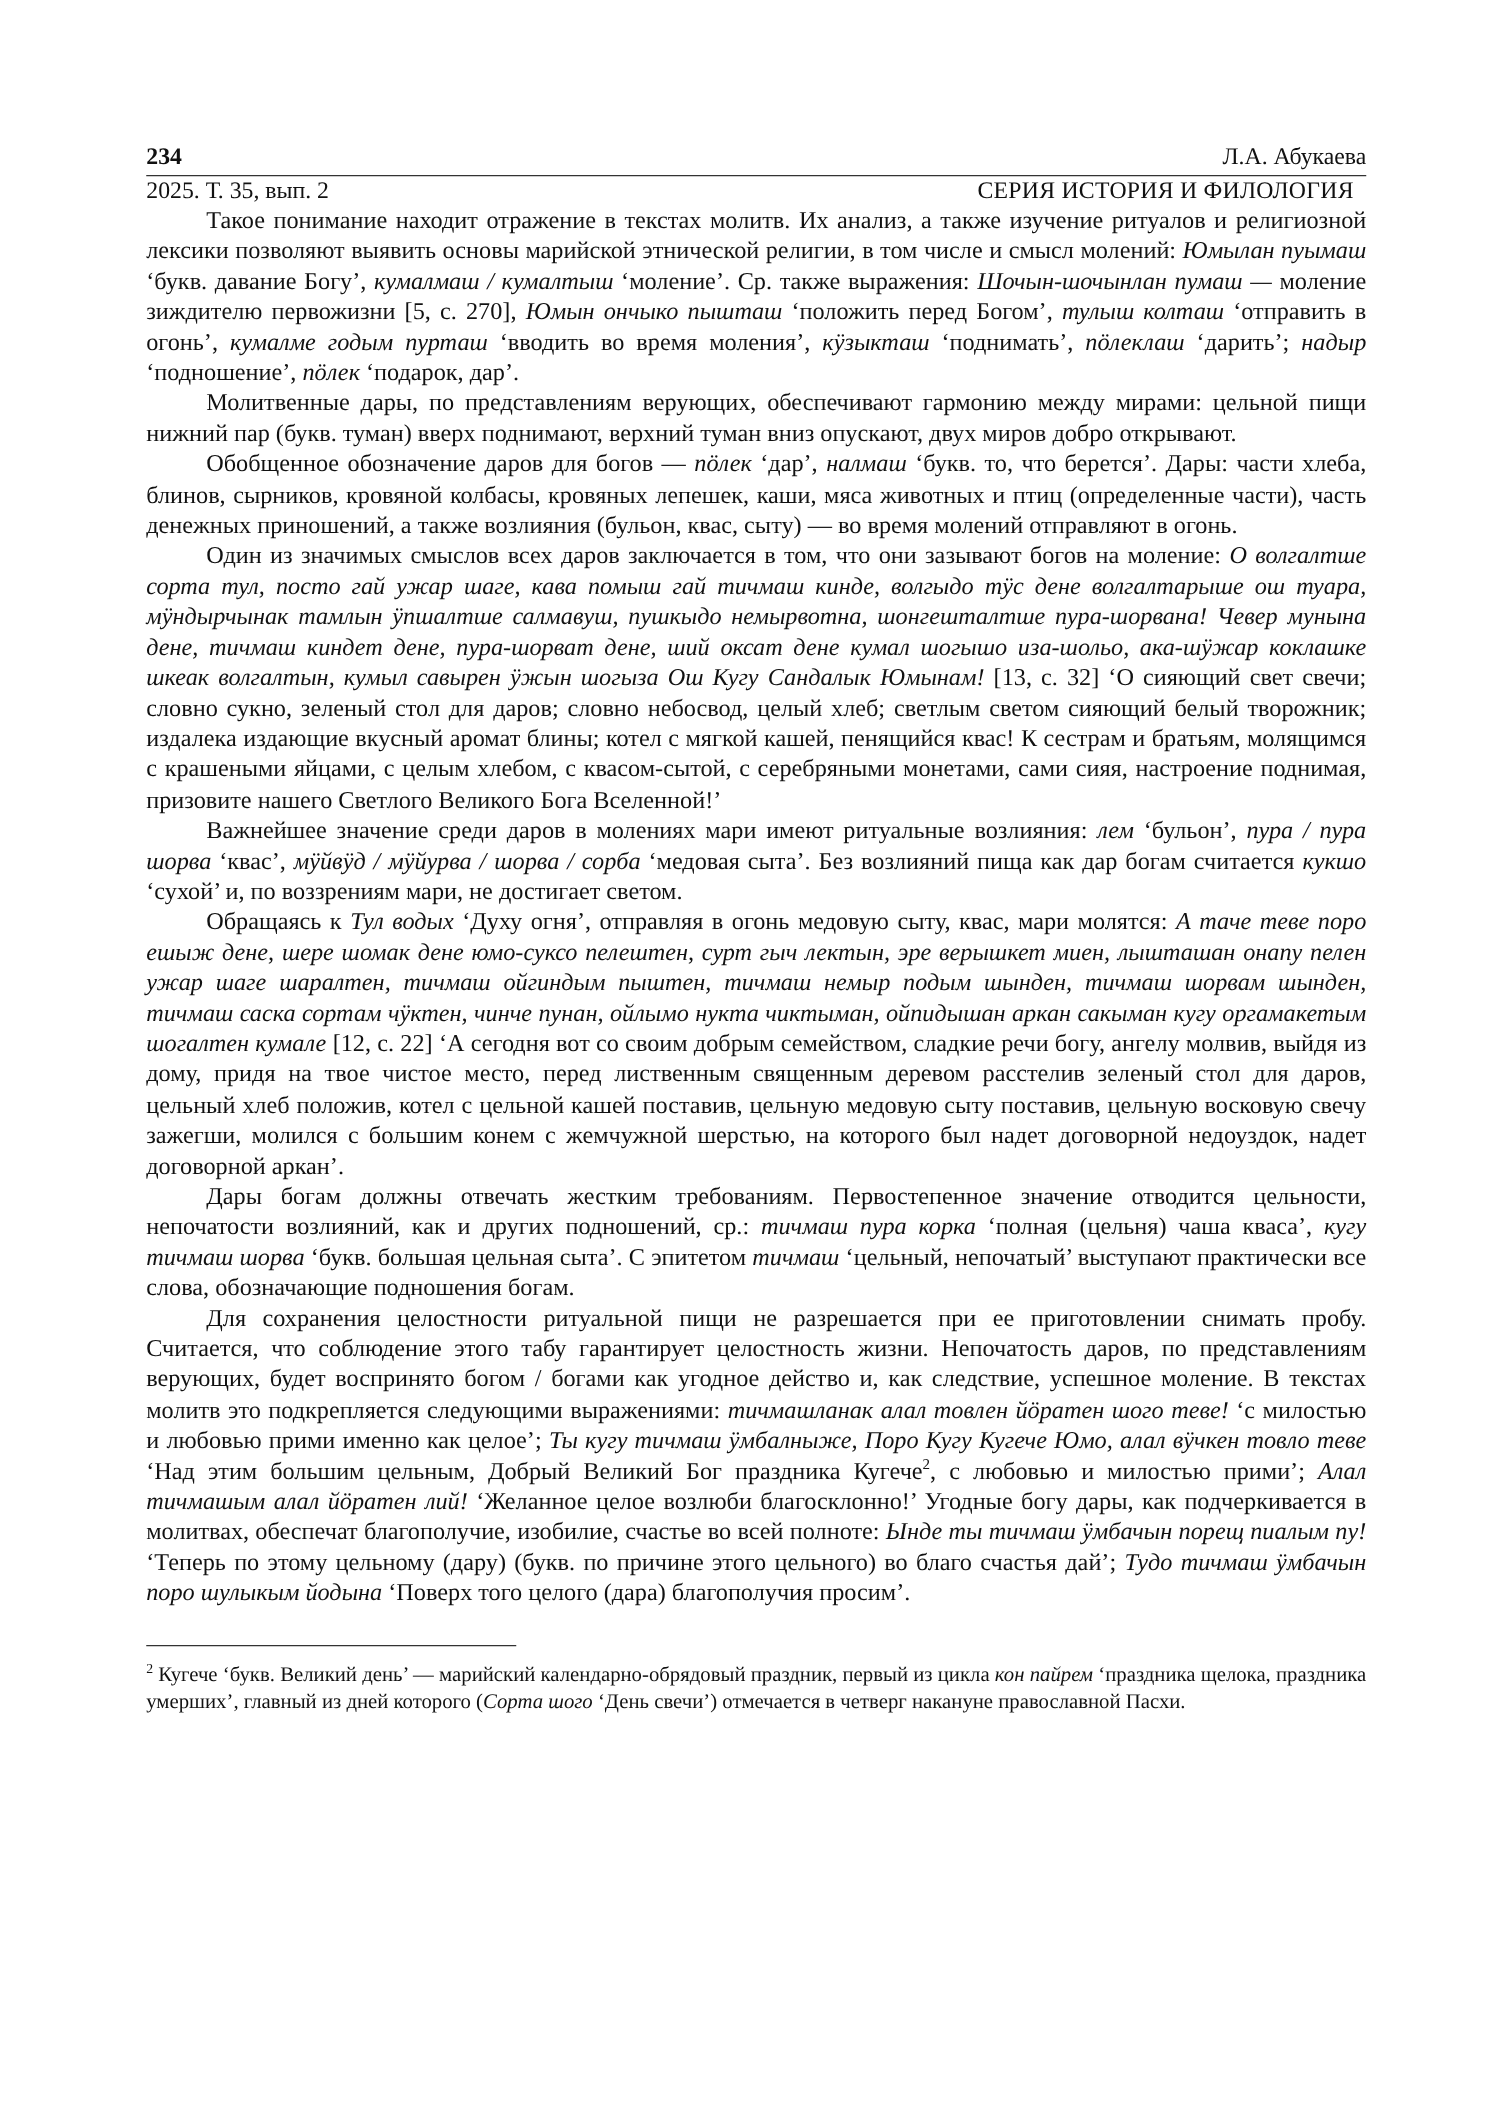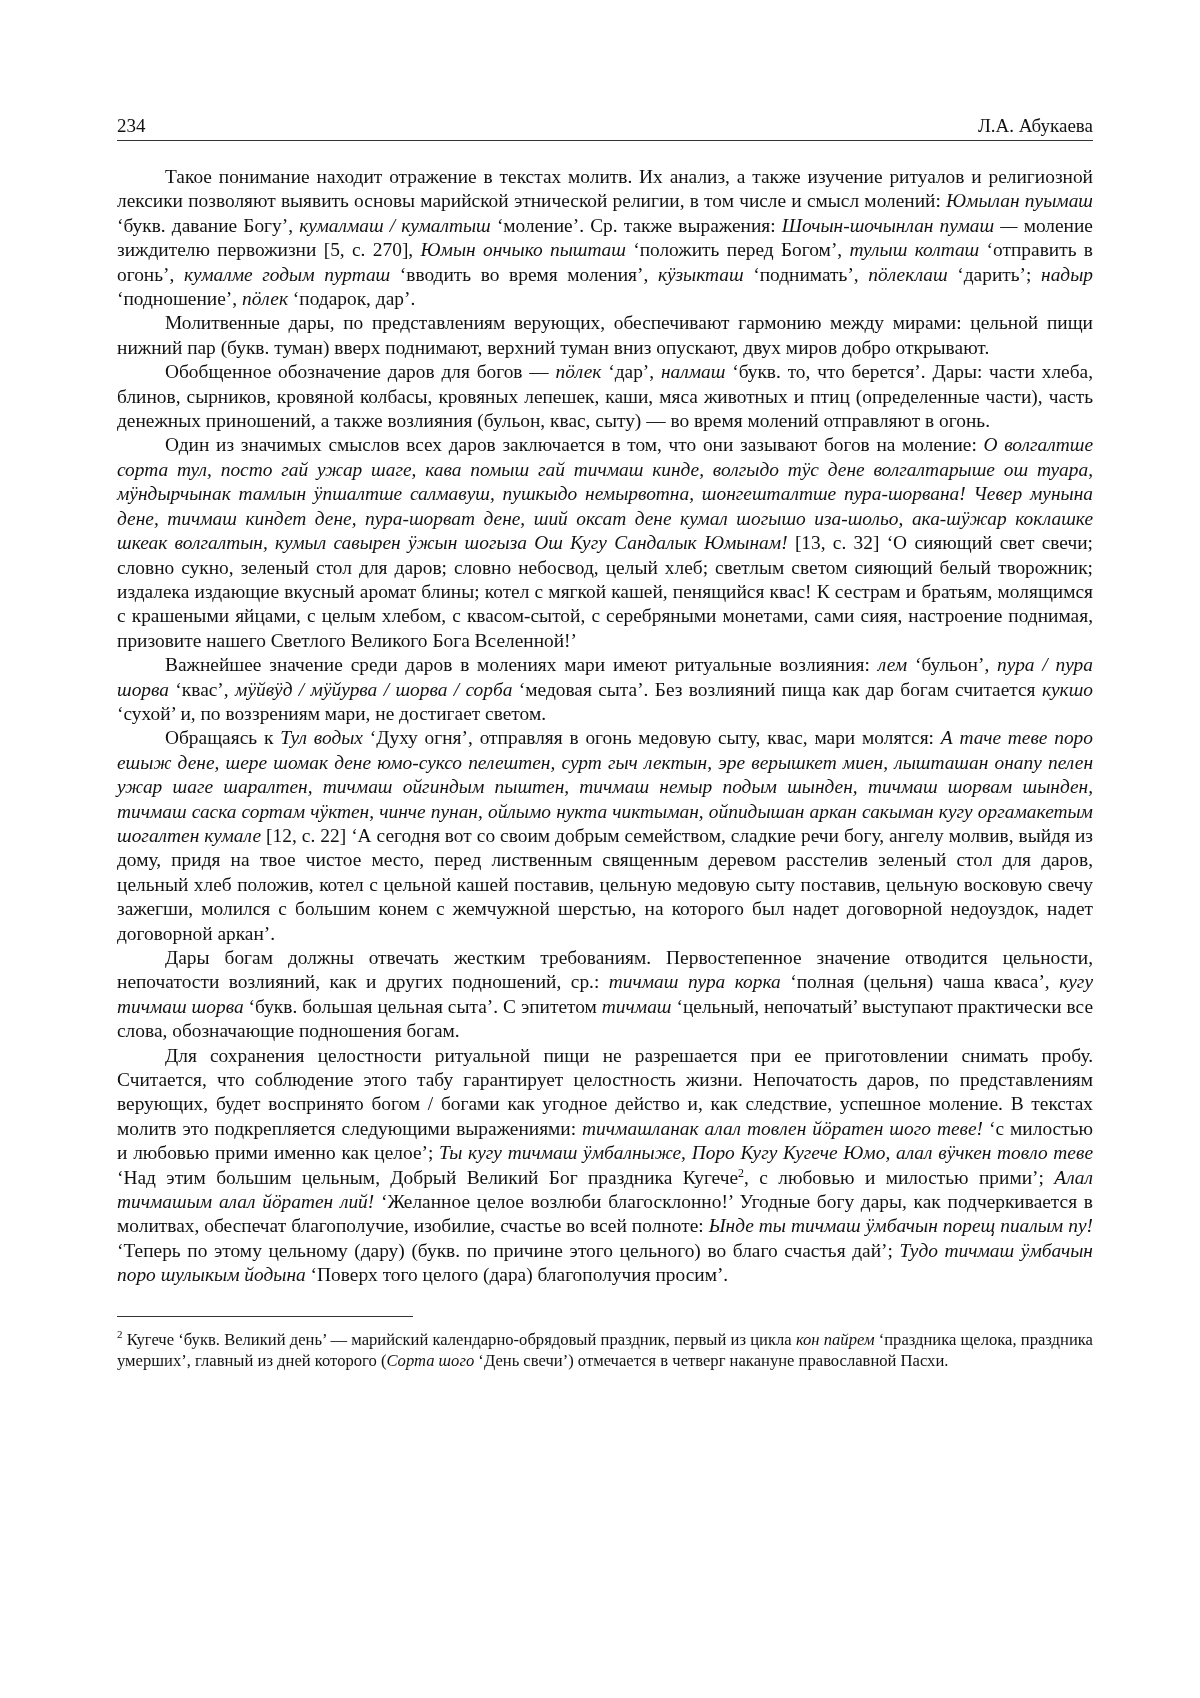--- a/index.html
+++ b/index.html
@@ -1,41 +1,45 @@
 <!DOCTYPE html>
 <html><head>
 <meta charset="utf-8">
 <style>
   html, body { margin: 0; padding: 0; background: #ffffff; }
   body { width: 1200px; height: 1698px; position: relative; color: #111; font-family: "Liberation Serif", serif; }
   .page { position: absolute; left: 117px; top: 114px; width: 976px; }
   .hdr-row1 { position: relative; height: 24px; font-size: 19px; line-height: 24px; }
-  .hdr-pagenum { position: absolute; left: 0; top: 0; }
+  .hdr-pagenum { position: absolute; left: 0; top: 0; font-weight: bold; }
   .hdr-author { position: absolute; left: 0; right: 0; top: 0; text-align: right; }
   .hdr-rule { height: 0; border-top: 1.5px solid #333; margin-top: 2px; }
   .hdr-row2 { position: relative; height: 24px; font-size: 19px; line-height: 24px; }
   .hdr-volume { position: absolute; left: 0; top: 0; }
   .hdr-series { position: absolute; right: 10px; top: 0; letter-spacing: 0.2px; }
-  .body { margin-top: 24px; font-size: 19.4px; line-height: 24.4px; text-align: justify; }
+  .body { font-size: 19.4px; line-height: 24.4px; text-align: justify; }
   .para { margin: 0; text-indent: 48px; }
   .para i { font-style: italic; }
   sup { font-size: 12px; line-height: 0; vertical-align: super; }
   .fn-rule { width: 296px; border-top: 1.5px solid #333; margin-top: 28px; }
   .footnote { margin-top: 12px; font-size: 16.6px; line-height: 21.5px; text-align: justify; }
   .footnote sup { font-size: 11px; }
 </style>
 </head>
 <body>
 
 <div class="page">
   <div class="hdr-row1">
     <span class="hdr-pagenum">234</span>
     <span class="hdr-author">Л.А. Абукаева</span>
   </div>
   <div class="hdr-rule"></div>
+  <div class="hdr-row2">
+    <span class="hdr-volume">2025. Т. 35, вып. 2</span>
+    <span class="hdr-series">СЕРИЯ ИСТОРИЯ И ФИЛОЛОГИЯ</span>
+  </div>
 
   <div class="body" id="body">
       <p class="para"><span>Такое понимание находит отражение в текстах молитв. Их анализ, а также изучение ритуалов и религиозной лексики позволяют выявить основы марийской этнической религии, в том числе и смысл молений: </span><i>Юмылан пуымаш</i><span> ‘букв. давание Богу’, </span><i>кумалмаш / кумалтыш</i><span> ‘моление’. Ср. также выражения: </span><i>Шочын-шочынлан пумаш — </i><span>моление зиждителю первожизни [5, с. 270], </span><i>Юмын ончыко пыштaш</i><span> ‘положить перед Богом’, </span><i>тулыш колташ</i><span> ‘отправить в огонь’, </span><i>кумалме годым пурташ</i><span> ‘вводить во время моления’, </span><i>кӱзыкташ</i><span> ‘поднимать’, </span><i>пӧлеклаш</i><span> ‘дарить’; </span><i>надыр</i><span> ‘подношение’, </span><i>пӧлек</i><span> ‘подарок, дар’.</span></p>
       <p class="para"><span>Молитвенные дары, по представлениям верующих, обеспечивают гармонию между мирами: цельной пищи нижний пар (букв. туман) вверх поднимают, верхний туман вниз опускают, двух миров добро открывают.</span></p>
       <p class="para"><span>Обобщенное обозначение даров для богов — </span><i>пӧлек</i><span> ‘дар’, </span><i>налмаш</i><span> ‘букв. то, что берется’. Дары: части хлеба, блинов, сырников, кровяной колбасы, кровяных лепешек, каши, мяса животных и птиц (определенные части), часть денежных приношений, а также возлияния (бульон, квас, сыту) — во время молений отправляют в огонь.</span></p>
       <p class="para"><span>Один из значимых смыслов всех даров заключается в том, что они зазывают богов на моление: </span><i>О волгалтше сорта тул, посто гай ужар шаге, кава помыш гай тичмаш кинде, волгыдо тӱс дене волгалтарыше ош туара, мӱндырчынак тамлын ӱпшалтше салмавуш, пушкыдо немырвотна, шонгешталтше пура-шорвана! Чевер мунына дене, тичмаш киндет дене, пура-шорват дене, ший оксат дене кумал шогышо иза-шольо, ака-шӱжар коклашке шкеак волгалтын, кумыл савырен ӱжын шогыза Ош Кугу Сандалык Юмынам!</i><span> [13, с. 32] ‘О сияющий свет свечи; словно сукно, зеленый стол для даров; словно небосвод, целый хлеб; светлым светом сияющий белый творожник; издалека издающие вкусный аромат блины; котел с мягкой кашей, пенящийся квас! К сестрам и братьям, молящимся с крашеными яйцами, с целым хлебом, с квасом-сытой, с серебряными монетами, сами сияя, настроение поднимая, призовите нашего Светлого Великого Бога Вселенной!’</span></p>
       <p class="para"><span>Важнейшее значение среди даров в молениях мари имеют ритуальные возлияния: </span><i>лем</i><span> ‘бульон’, </span><i>пура / пура шорва</i><span> ‘квас’, </span><i>мӱйвӱд / мӱйурва / шорва / сорба</i><span> ‘медовая сыта’. Без возлияний пища как дар богам считается </span><i>кукшо</i><span> ‘сухой’ и, по воззрениям мари, не достигает светом.</span></p>
       <p class="para"><span>Обращаясь к </span><i>Тул водых</i><span> ‘Духу огня’, отправляя в огонь медовую сыту, квас, мари молятся: </span><i>А таче теве поро ешыж дене, шере шомак дене юмо-суксо пелештен, сурт гыч лектын, эре верышкет миен, лышташан онапу пелен ужар шаге шаралтен, тичмаш ойгиндым пыштен, тичмаш немыр подым шынден, тичмаш шорвам шынден, тичмаш саска сортам чӱктен, чинче пунан, ойлымо нукта чиктыман, ойпидышан аркан сакыман кугу оргамакетым шогалтен кумале</i><span> [12, с. 22] ‘А сегодня вот со своим добрым семейством, сладкие речи богу, ангелу молвив, выйдя из дому, придя на твое чистое место, перед лиственным священным деревом расстелив зеленый стол для даров, цельный хлеб положив, котел с цельной кашей поставив, цельную медовую сыту поставив, цельную восковую свечу зажегши, молился с большим конем с жемчужной шерстью, на которого был надет договорной недоуздок, надет договорной аркан’.</span></p>
       <p class="para"><span>Дары богам должны отвечать жестким требованиям. Первостепенное значение отводится цельности, непочатости возлияний, как и других подношений, ср.: </span><i>тичмаш пура корка</i><span> ‘полная (цельня) чаша кваса’, </span><i>кугу тичмаш шорва</i><span> ‘букв. большая цельная сыта’. С эпитетом </span><i>тичмаш</i><span> ‘цельный, непочатый’ выступают практически все слова, обозначающие подношения богам.</span></p>
       <p class="para"><span>Для сохранения целостности ритуальной пищи не разрешается при ее приготовлении снимать пробу. Считается, что соблюдение этого табу гарантирует целостность жизни. Непочатость даров, по представлениям верующих, будет воспринято богом / богами как угодное действо и, как следствие, успешное моление. В текстах молитв это подкрепляется следующими выражениями: </span><i>тичмашланак алал товлен йӧратен шого теве!</i><span> ‘с милостью и любовью прими именно как целое’; </span><i>Ты кугу тичмаш ӱмбалныже, Поро Кугу Кугече Юмо, алал вӱчкен товло теве</i><span> ‘Над этим большим цельным, Добрый Великий Бог праздника Кугече</span><sup>2</sup><span>, с любовью и милостью прими’; </span><i>Алал тичмашым алал йӧратен лий!</i><span> ‘Желанное целое возлюби благосклонно!’ Угодные богу дары, как подчеркивается в молитвах, обеспечат благополучие, изобилие, счастье во всей полноте: </span><i>Ынде ты тичмаш ӱмбачын порещ пиалым пу!</i><span> ‘Теперь по этому цельному (дару) (букв. по причине этого цельного) во благо счастья дай’; </span><i>Тудо тичмаш ӱмбачын поро шулыкым йодына</i><span> ‘Поверх того целого (дара) благополучия просим’.</span></p>

